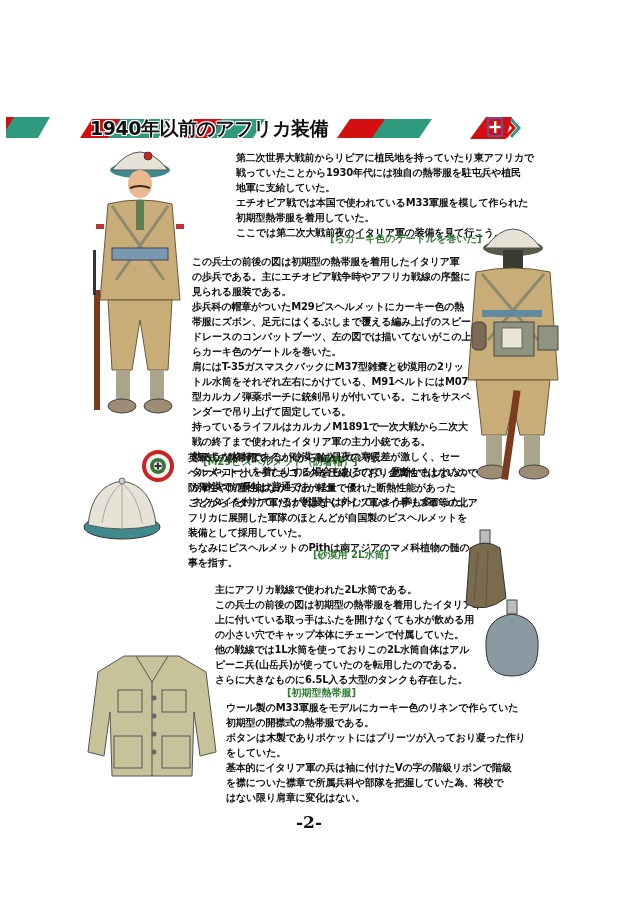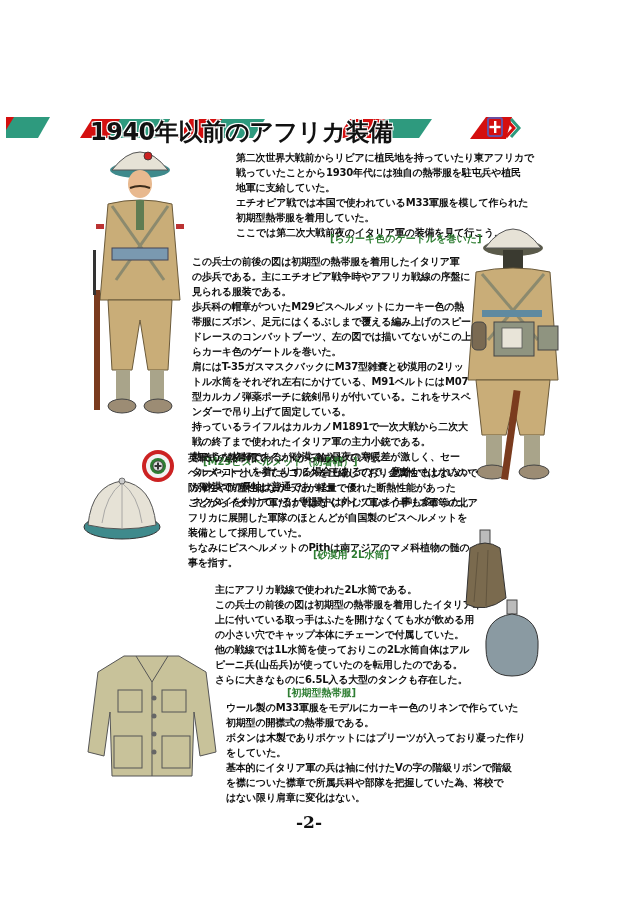--- a/index.html
+++ b/index.html
@@ -1,20 +1,20 @@
 <!DOCTYPE html>
 <html><head>
 <meta charset="utf-8">
 <style>
   html, body { margin:0; padding:0; }
   body { width:636px; height:900px; background:#ffffff; position:relative; overflow:hidden;
          font-family:"DejaVu Sans", sans-serif; color:#111; }
   .abs { position:absolute; }
   .banner { position:absolute; left:0; top:114px; width:636px; height:28px; }
-  .title { position:absolute; left:90px; top:116px; font-size:24px; font-weight:bold; letter-spacing:-0.5px;
+  .title { position:absolute; left:90px; top:116px; font-size:19px; font-weight:bold; letter-spacing:-0.5px;
            color:#111; text-shadow: 1px 1px 0 #fff, -1px -1px 0 #fff, 1px -1px 0 #fff, -1px 1px 0 #fff; white-space:nowrap; }
   .txt { position:absolute; font-size:10px; line-height:15px; font-weight:bold; color:#111; white-space:pre-line; letter-spacing:-0.2px; }
   .heading { position:absolute; font-size:10px; font-weight:bold; color:#2e7d32; white-space:nowrap; }
   .pagenum { position:absolute; left:296px; top:812px; font-family:"DejaVu Serif", serif; font-size:17px; font-weight:bold; color:#111; }
   svg { display:block; }
 </style>
 </head>
 <body>
 
 <div class="banner">

